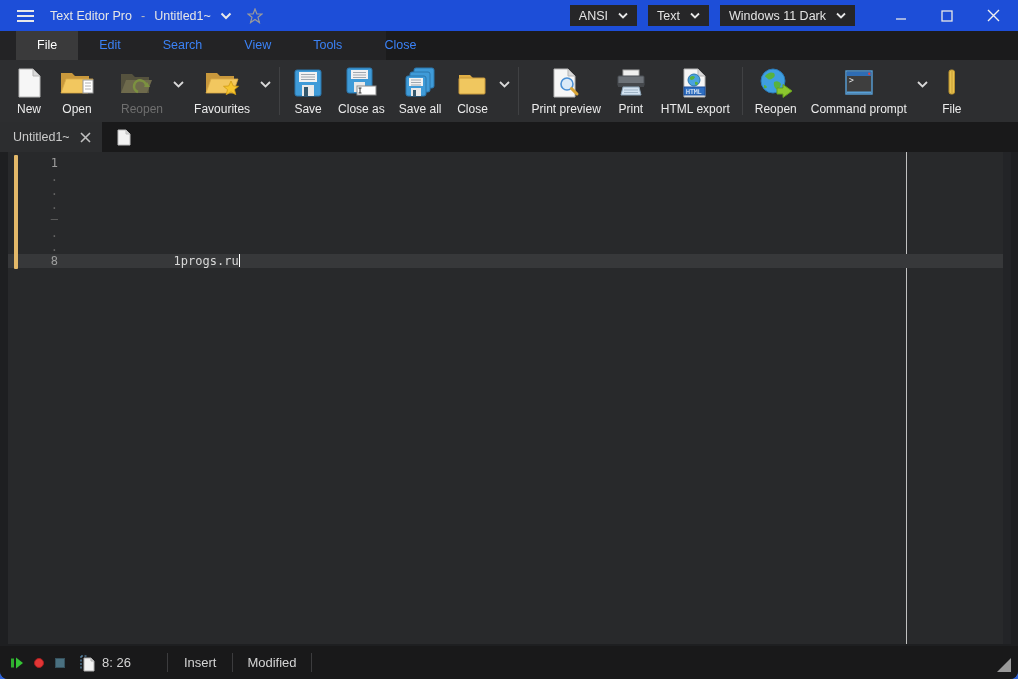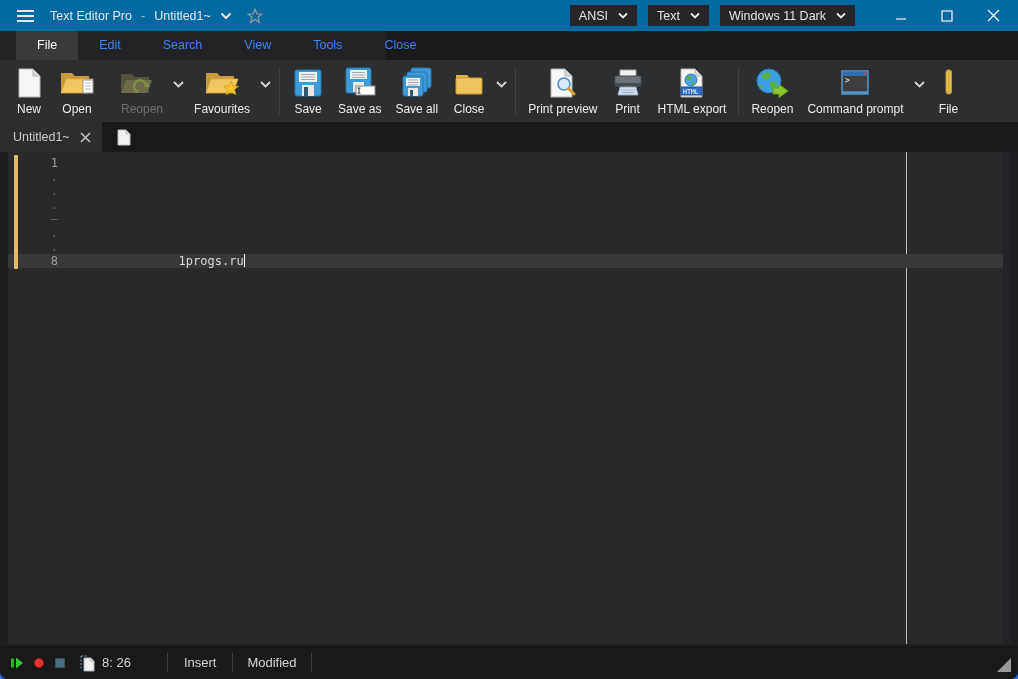--- a/index.html
+++ b/index.html
@@ -1,21 +1,21 @@
 <!DOCTYPE html>
 <html><head>
 <meta charset="utf-8">
 <style>
   * { margin:0; padding:0; box-sizing:border-box; }
   html,body { width:1018px; height:679px; background:#2f63d8; font-family:"Liberation Sans", sans-serif; }
   .window { position:relative; width:1018px; height:679px; background:#1e1f21; overflow:hidden;
             border-radius:0 0 8px 8px; color:#d6d6d6; }
 
   
-  .titlebar { position:absolute; left:0; top:0; right:0; height:31px; background:#0369a1;
+  .titlebar { position:absolute; left:0; top:0; right:0; height:31px; background:#1d4ed8;
               display:flex; align-items:center; font-size:12.5px; color:#e6e6e6; }
   .hamburger { width:34px; height:31px; display:flex; flex-direction:column; justify-content:center;
                align-items:center; gap:3px; margin-left:8px; cursor:pointer; }
   .hamburger span { display:block; width:17px; height:2px; background:#e8e8e8; }
   .tb-title { margin-left:8px; display:flex; align-items:center; gap:9px; }
   .tb-sep-dash { color:#bdbdbd; }
   .chev { display:inline-flex; align-items:center; }
   .star { margin-left:6px; display:inline-flex; }
   .tb-spacer { flex:1; }
   .tb-drop { height:21px; background:#262628; display:flex; align-items:center; gap:10px;
@@ -54,21 +54,21 @@
   .editor { position:absolute; left:8px; top:152px; width:1003px; height:492px; background:#28292b;
             font-family:"DejaVu Sans Mono", monospace; font-size:12px; overflow:hidden; }
   .margin-line { position:absolute; left:898px; top:0; bottom:0; width:1px; background:#d2d2d2; opacity:.9; }
   .right-strip { position:absolute; right:0; top:0; bottom:0; width:8px; background:#232427; }
   .mod-bar { position:absolute; left:6px; top:3px; width:4px; height:114px; background:#e3b869; border-radius:1px; z-index:3; }
   .ed-rows { position:absolute; left:0; top:4px; right:8px; }
   .ed-row { height:14px; display:flex; align-items:center; }
   .ed-row.current { background:#37383a; }
   .gutter-cell { width:50px; text-align:right; color:#9d9d9d; flex:none; }
   .ed-row.dim .gutter-cell { color:#636363; }
-  .ed-text { padding-left:5px; white-space:pre; color:#d8d8d8; }
+  .ed-text { white-space:pre; color:#d8d8d8; }
   .caret { display:inline-block; width:1px; height:13px; background:#ffffff; vertical-align:-2px; }
 
   
   .statusbar { position:absolute; left:0; right:0; top:646px; height:33px; background:#19191a;
                display:flex; align-items:center; font-size:13px; color:#d4d4d4; padding-left:10px; }
   .sb-icon { display:flex; align-items:center; justify-content:center; cursor:pointer; }
   .sb-div { width:1px; height:19px; background:#3c3c3e; }
   .sb-text { white-space:nowrap; }
   .grip { position:absolute; right:7px; bottom:7px; width:0; height:0;
           border-left:14px solid transparent; border-bottom:14px solid #9a9a9a; cursor:nwse-resize; }
@@ -232,21 +232,21 @@
             <line x1="8" y1="5.5" x2="21" y2="5.5" stroke="#9fa8b0"></line>
             <line x1="8" y1="8" x2="21" y2="8" stroke="#9fa8b0"></line>
             <line x1="8" y1="10.5" x2="21" y2="10.5" stroke="#9fa8b0"></line>
             <rect x="9" y="15" width="11" height="10" fill="#e9e9e9"></rect>
             <rect x="12" y="19" width="19" height="9" fill="#ffffff" stroke="#8a8a8a"></rect>
             <line x1="15" y1="21" x2="15" y2="26" stroke="#333"></line>
             <line x1="13.5" y1="21" x2="16.5" y2="21" stroke="#333"></line>
             <line x1="13.5" y1="26" x2="16.5" y2="26" stroke="#333"></line>
           </svg>
         </span>
-        <span class="tb-label">Save as</span>
+        <span class="tb-label">Close as</span>
       </div>
       <div class="tb-btn">
         <span class="tb-icon">
           <svg width="32" height="32" viewBox="0 0 32 32">
             <rect x="10" y="1" width="20" height="20" rx="2" fill="#3f9bd8" stroke="#2b76ac"></rect>
             <rect x="6" y="5" width="20" height="20" rx="2" fill="#3f9bd8" stroke="#2b76ac"></rect>
             <rect x="2" y="9" width="20" height="20" rx="2" fill="#3f9bd8" stroke="#2b76ac"></rect>
             <rect x="5" y="11" width="14" height="8" fill="#f2f2f2"></rect>
             <line x1="7" y1="13" x2="17" y2="13" stroke="#9fa8b0"></line>
             <line x1="7" y1="15.5" x2="17" y2="15.5" stroke="#9fa8b0"></line>

